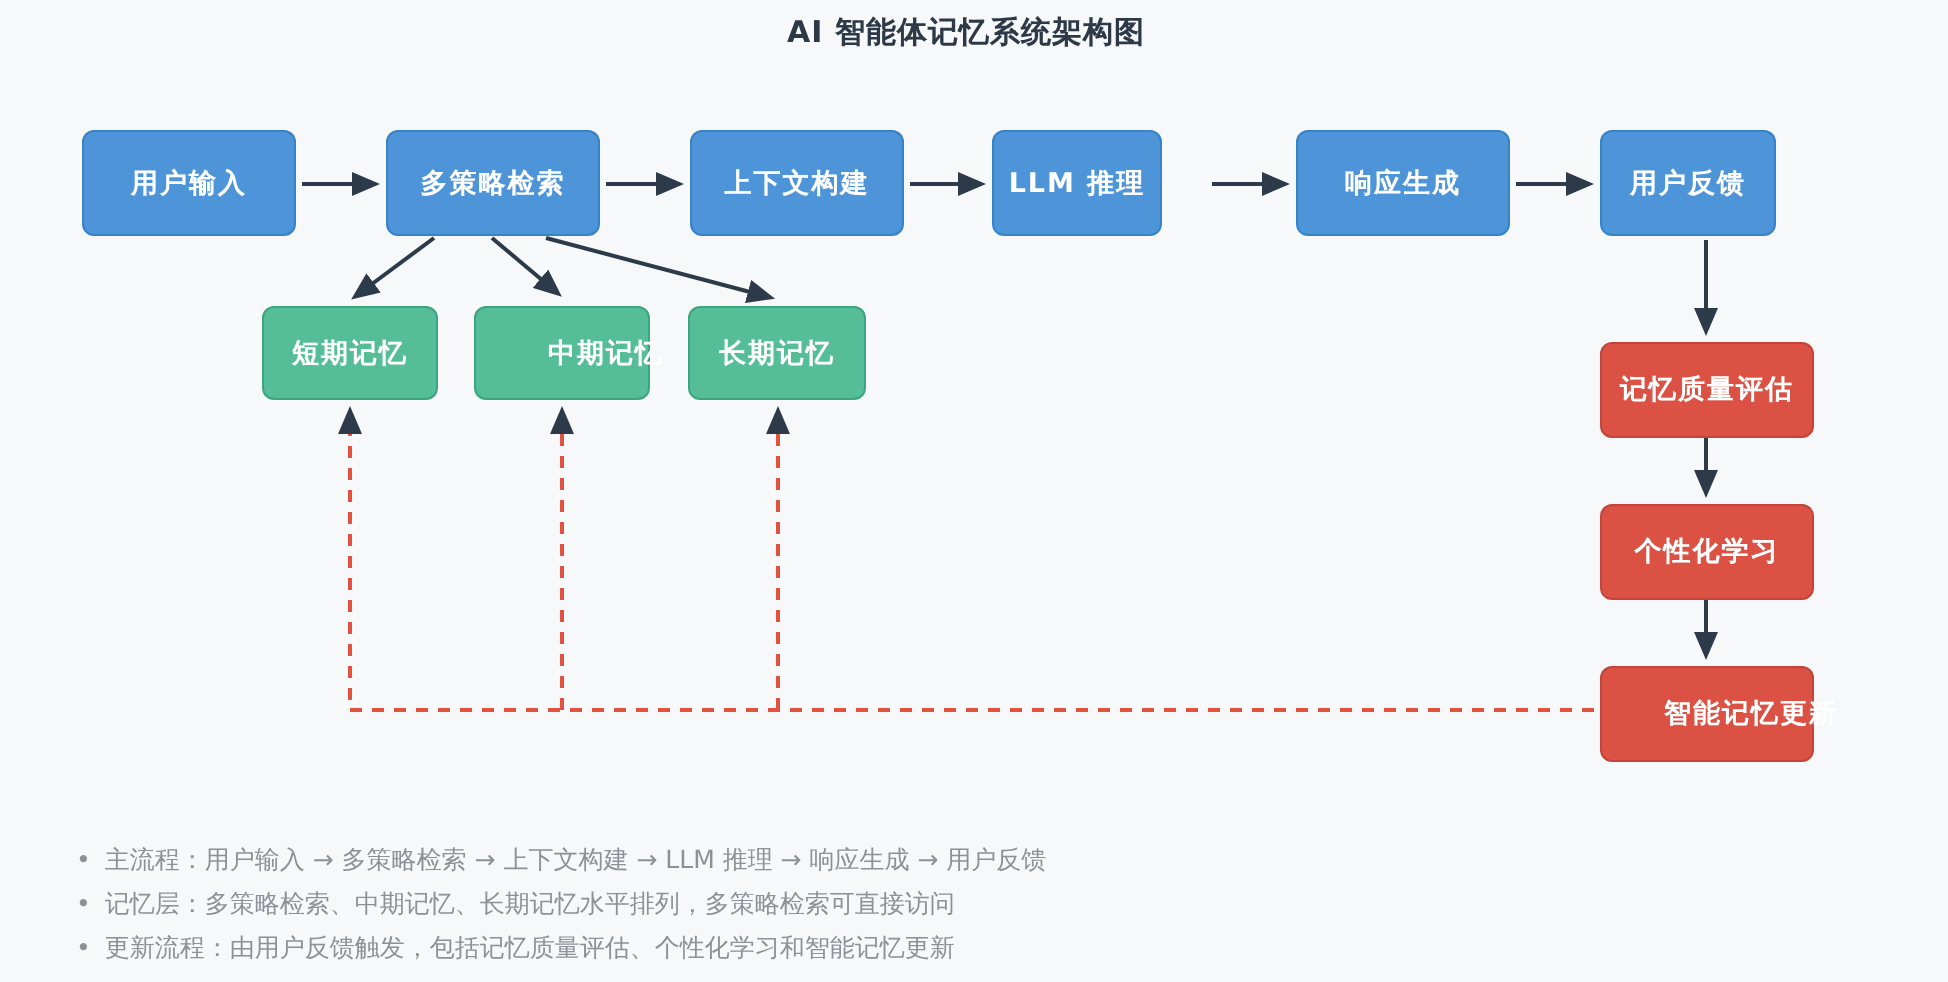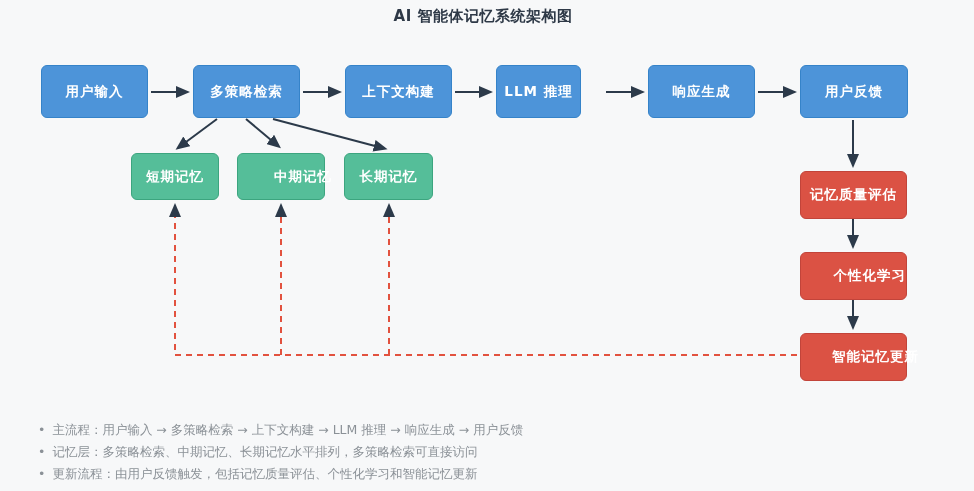--- a/index.html
+++ b/index.html
@@ -80,38 +80,38 @@
   </div>
   <div class="node flow" style="left:345px;width:107px;">
     <span>上下文构建</span>
   </div>
   <div class="node flow" style="left:496px;width:85px;text-align:center;">
     <span>LLM 推理</span>
   </div>
   <div class="node flow" style="left:648px;width:107px;">
     <span>响应生成</span>
   </div>
-  <div class="node flow" style="left:800px;width:108px;">
+  <div class="node flow" style="left:800px;width:88px;">
     <span>用户反馈</span>
   </div>
 
   <div class="node memory" style="left:131px;width:88px;">
     <span>短期记忆</span>
   </div>
   <div class="node memory" style="left:237px;width:88px;padding-left:44px;">
     <span>中期记忆</span>
   </div>
   <div class="node memory" style="left:344px;width:89px;">
     <span>长期记忆</span>
   </div>
 
   <div class="node update" style="top:171px;">
     <span>记忆质量评估</span>
   </div>
-  <div class="node update" style="top:252px;justify-content:flex-end;">
+  <div class="node update" style="top:252px;">
     <span>个性化学习</span>
   </div>
   <div class="node update" style="top:333px;padding-left:44px;">
     <span>智能记忆更新</span>
   </div>
 
   <div class="notes">
     <div class="note-line">
       <span class="note-bullet">•</span><span>主流程：用户输入 → 多策略检索 → 上下文构建 → LLM 推理 → 响应生成 → 用户反馈</span>
     </div>

